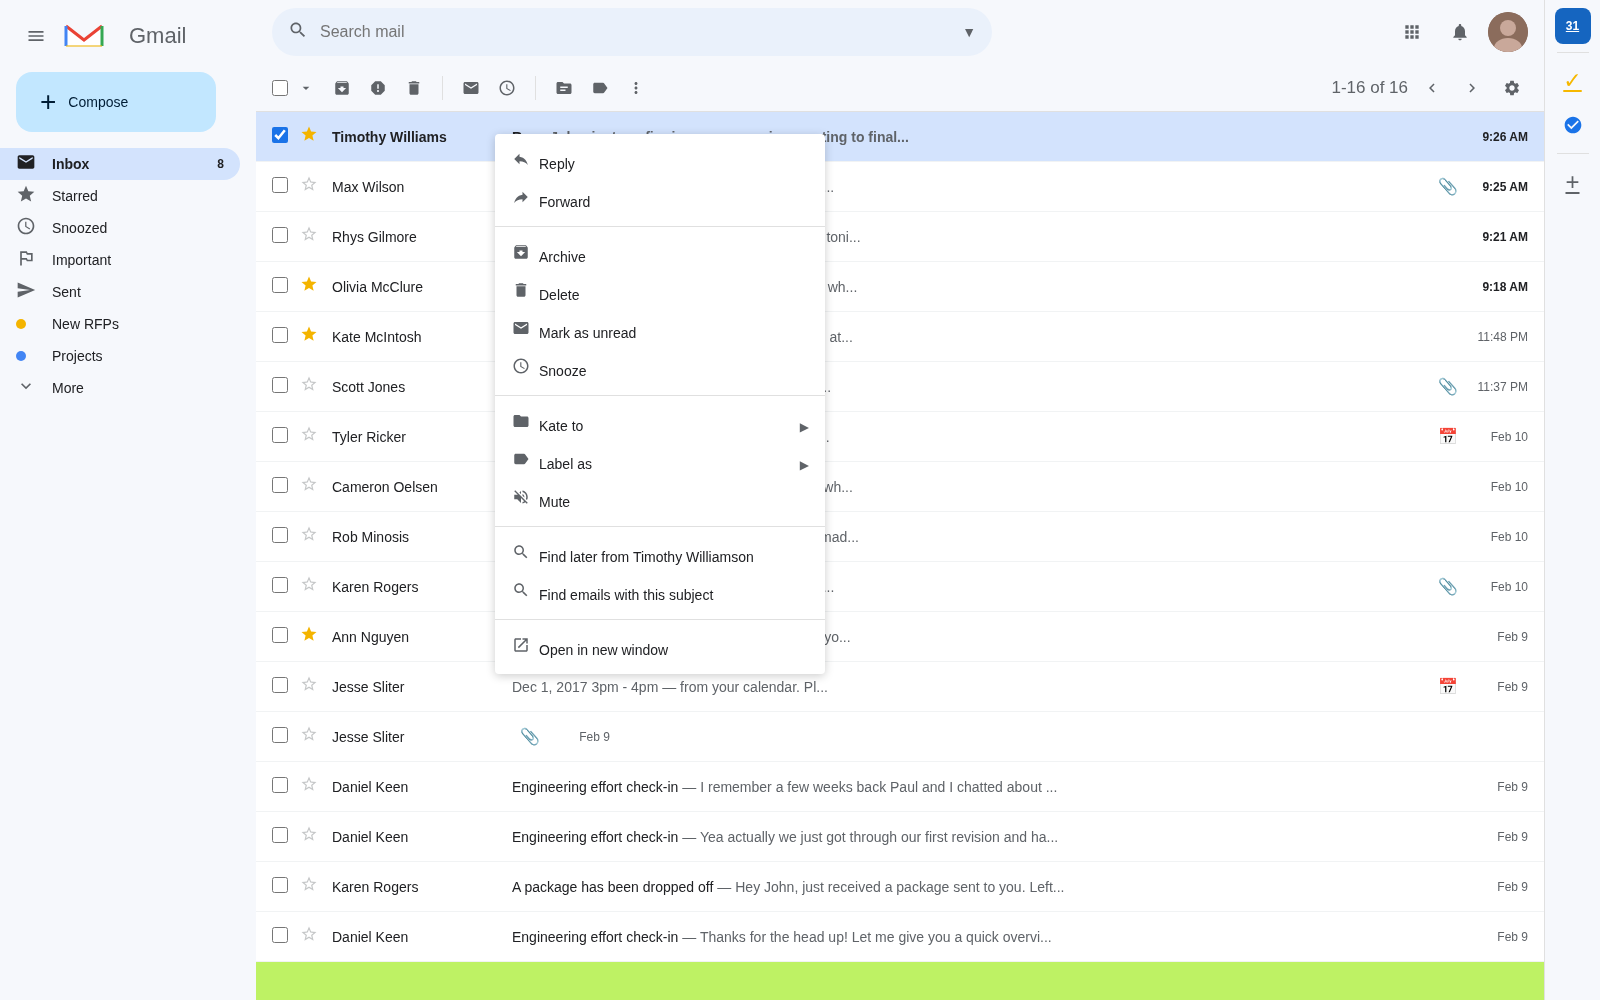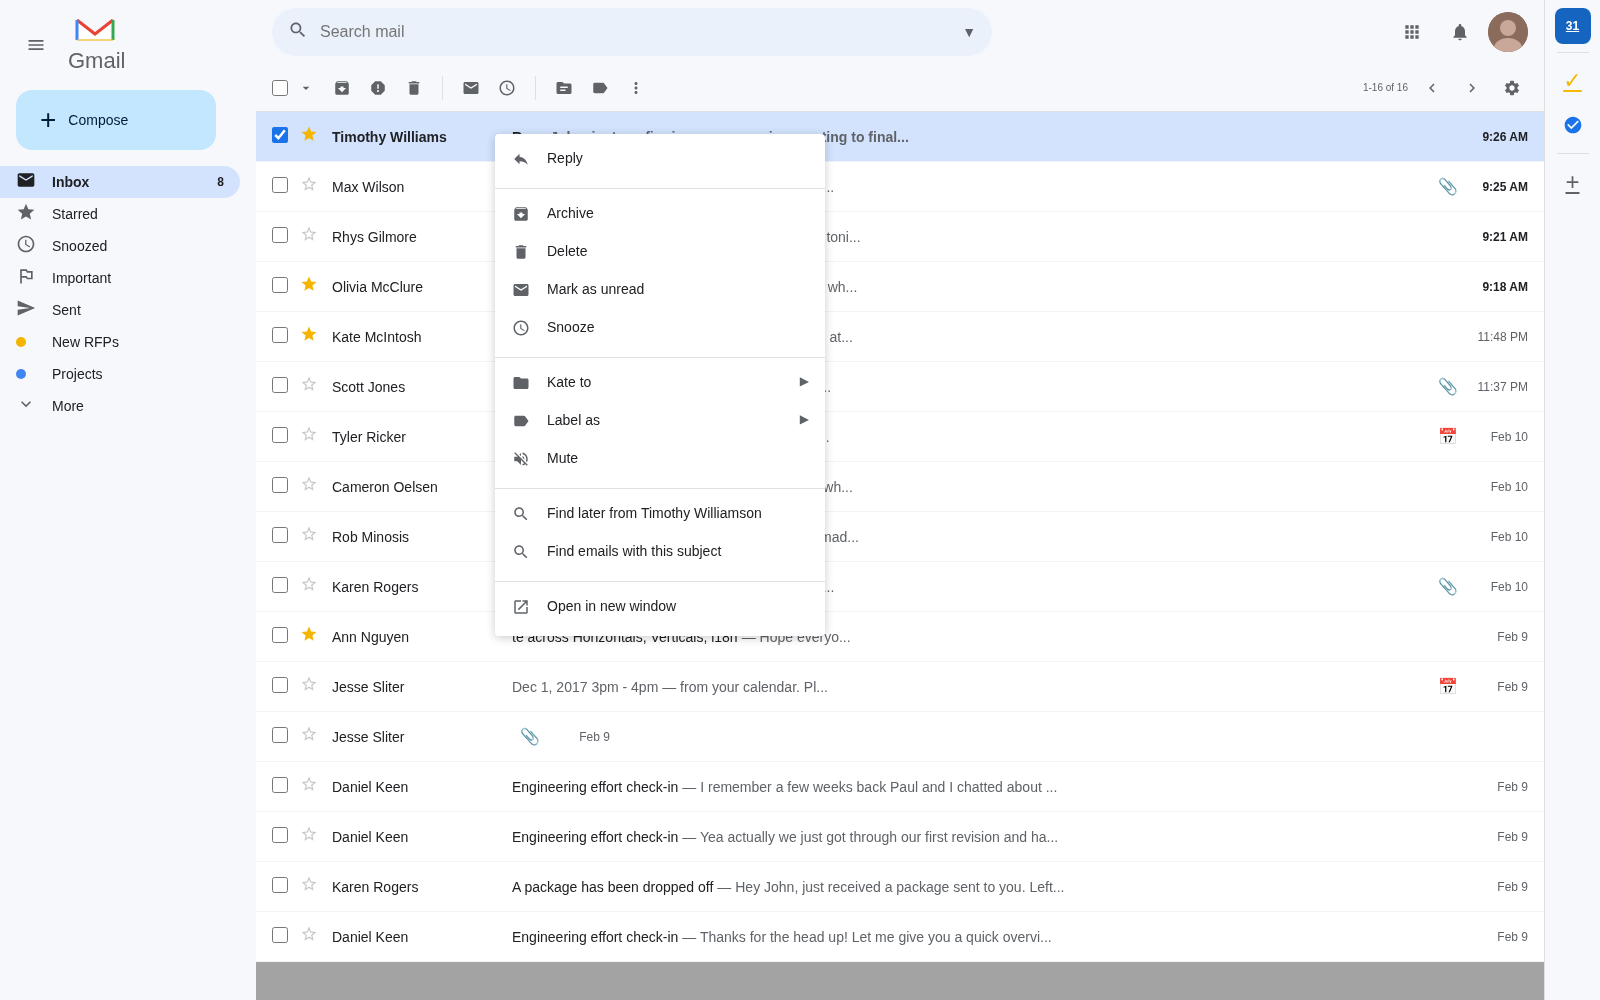--- a/index.html
+++ b/index.html
@@ -21,21 +21,21 @@
     }
     .hamburger-icon {
       width: 40px; height: 40px;
       display: flex; align-items: center; justify-content: center;
       cursor: pointer; border-radius: 50%;
       color: #444;
       font-size: 20px;
       margin-right: 8px;
     }
     .gmail-logo {
-      display: flex; align-items: center; gap: 4px; flex-direction: column;
+      display: flex; align-items: center; gap: 21px;
     }
     .compose-btn {
       display: flex; align-items: center; gap: 12px;
       margin: 8px 16px 16px;
       background: #c2e7ff;
       border: none; border-radius: 16px;
       padding: 16px 24px;
       cursor: pointer;
       font-size: 14px; font-weight: 500;
       color: #001d35;
@@ -125,33 +125,33 @@
       height: 48px;
     }
     .toolbar-icon {
       width: 32px; height: 32px; border-radius: 4px;
       display: flex; align-items: center; justify-content: center;
       cursor: pointer; color: #444; font-size: 16px;
       border: none; background: transparent;
     }
     .toolbar-divider { width: 1px; height: 24px; background: #e0e0e0; margin: 0 8px; }
     .toolbar-right { margin-left: auto; display: flex; align-items: center; gap: 8px; }
-    .page-info { font-size: 10px; color: #5f6368; }
+    .page-info { font-size: 17px; color: #5f6368; }
     .nav-arrow {
       width: 32px; height: 32px; border-radius: 4px;
       display: flex; align-items: center; justify-content: center;
       cursor: pointer; color: #444; font-size: 16px;
       border: none; background: transparent;
     }
 
     
     .email-list {
       flex: 1;
       overflow-y: auto;
-      background: #a3a3a3;
+      background: #bef264;
     }
     .email-row {
       display: flex;
       align-items: center;
       height: 50px;
       padding: 0 16px;
       cursor: pointer;
       border-bottom: 1px solid #f1f3f4;
       background: #fff;
       position: relative;
@@ -206,23 +206,23 @@
       top: 134px;
       background: #fff;
       border-radius: 4px;
       box-shadow: 0 2px 10px rgba(0,0,0,0.2);
       width: 330px;
       z-index: 1000;
       padding: 8px 0;
     }
     .menu-item {
       display: flex;
-      align-items: flex-start;
+      align-items: flex-end;
       padding: 8px 16px;
-      gap: 16px;
+      gap: 8px;
       cursor: pointer;
       font-size: 14px;
       color: #202124;
     }
     .menu-icon { width: 20px; text-align: center; color: #5f6368; font-size: 16px; flex-shrink: 0; }
     .menu-divider { height: 1px; background: #e0e0e0; margin: 8px 0; }
     .menu-arrow { margin-left: auto; color: #5f6368; font-size: 12px; }
 
     
     input[type="checkbox"] {
@@ -709,20 +709,28 @@
 
 <div class="context-menu">
   <div class="menu-item">
     <span class="menu-icon">
       <svg width="18" height="18" viewBox="0 0 24 24" fill="#5f6368">
           <path d="M10 9V5l-7 7 7 7v-4.1c5 0 8.5 1.6 11 5.1-1-5-4-10-11-11z"></path>
         </svg>
     </span>
     <span>Reply</span>
   </div>
+  <div class="menu-item">
+    <span class="menu-icon">
+      <svg width="18" height="18" viewBox="0 0 24 24" fill="#5f6368">
+          <path d="M14 9V5l7 7-7 7v-4.1c-5 0-8.5 1.6-11 5.1 1-5 4-10 11-11z"></path>
+        </svg>
+    </span>
+    <span>Forward</span>
+  </div>
   <div class="menu-divider"></div>
   <div class="menu-item">
     <span class="menu-icon">
       <svg width="18" height="18" viewBox="0 0 24 24" fill="#5f6368">
           <path d="M20.54 5.23l-1.39-1.68C18.88 3.21 18.47 3 18 3H6c-.47 0-.88.21-1.16.55L3.46 5.23C3.17 5.57 3 6.02 3 6.5V19c0 1.1.9 2 2 2h14c1.1 0 2-.9 2-2V6.5c0-.48-.17-.93-.46-1.27zM12 17.5L6.5 12H10v-2h4v2h3.5L12 17.5zM5.12 5l.81-1h12l.94 1H5.12z"></path>
         </svg>
     </span>
     <span>Archive</span>
   </div>
   <div class="menu-item">

